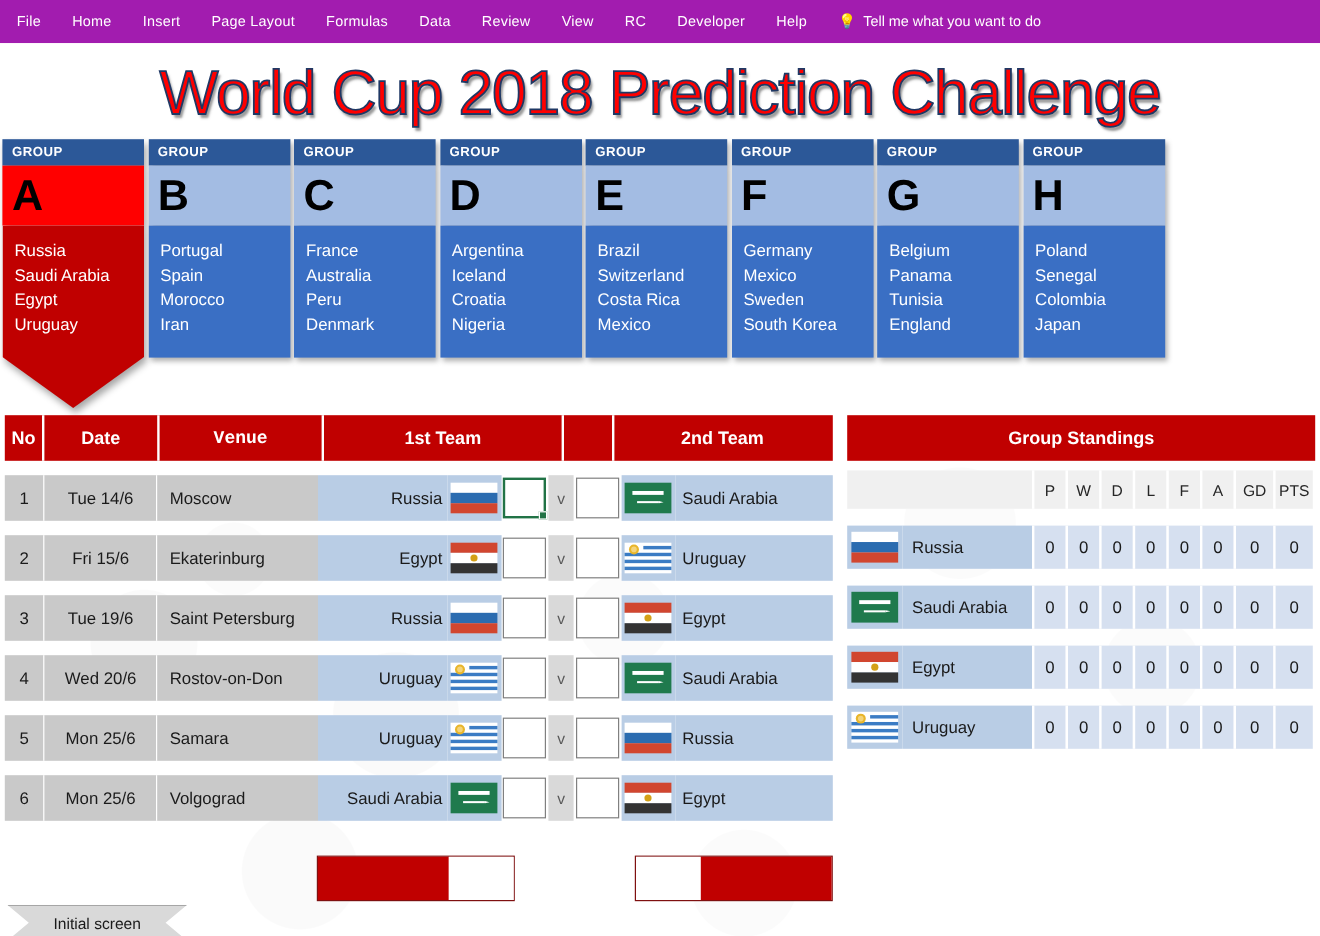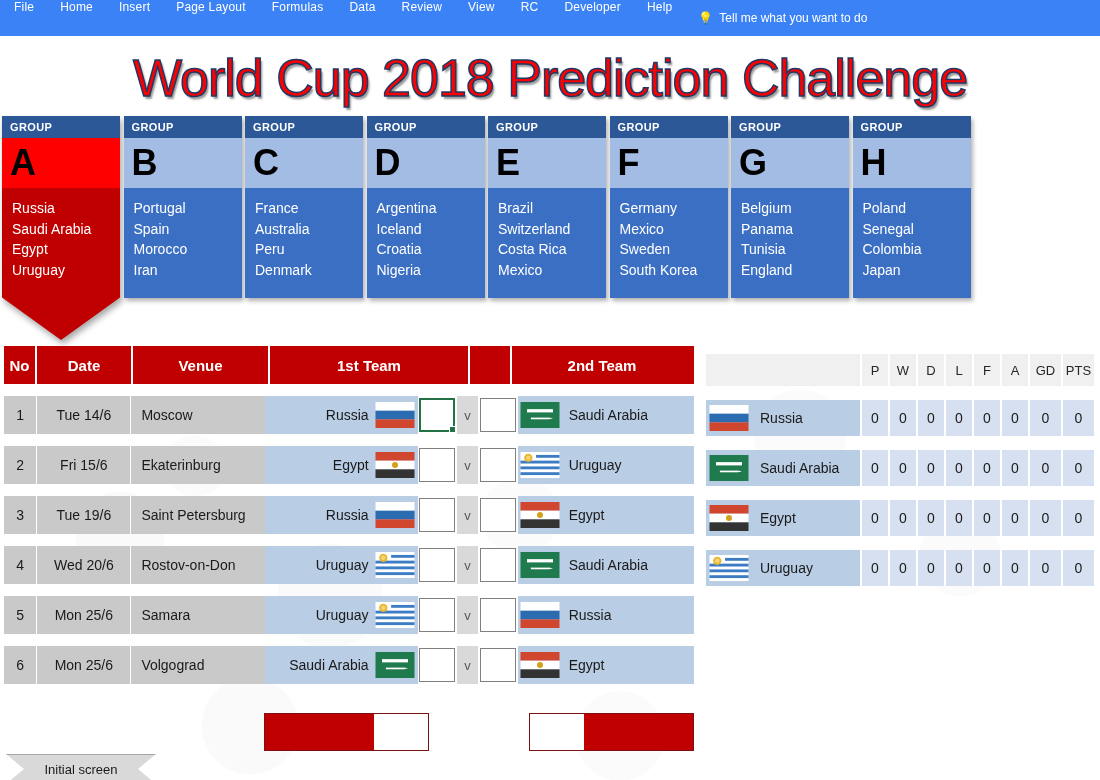--- a/index.html
+++ b/index.html
@@ -5,21 +5,21 @@
   html,body{margin:0;padding:0;}
   body{
     width:1100px;height:780px;overflow:hidden;
     font-family:"Liberation Sans", sans-serif;
     background:#ffffff;
     position:relative;
   }
 
   
   #ribbon{
-    height:36px;background:#3b82f6;display:flex;
+    height:36px;background:#a21caf;display:flex;align-items:center;
     padding-left:14px;box-sizing:border-box;
   }
   #ribbon .tab{
     color:#ffffff;font-size:12px;margin-right:26px;white-space:nowrap;
     letter-spacing:.2px;
   }
   #ribbon .tellme{display:flex;align-items:center;gap:6px;color:#ffffff;font-size:12px;}
   #ribbon .bulb{font-size:12px;line-height:1;}
 
   
@@ -81,21 +81,21 @@
   
   #matches{position:absolute;top:310px;left:4px;width:690px;}
   .mh{display:flex;height:38px;background:#c00000;}
   .mh > div{
     color:#ffffff;font-size:15px;font-weight:bold;
     display:flex;align-items:center;justify-content:center;
     border-right:2px solid #ffffff;box-sizing:border-box;
   }
   .mh .c-no{width:33px;}
   .mh .c-date{width:96px;}
-  .mh .c-venue{width:137px;}
+  .mh .c-venue{width:137px;font-family:Liberation Mono, monospace;}
   .mh .c-t1{width:200px;}
   .mh .c-gap{width:42px;}
   .mh .c-t2{width:180px;border-right:none;}
 
   .mrow{display:flex;height:38px;margin-top:12px;align-items:stretch;}
   .mrow .cell{
     display:flex;align-items:center;box-sizing:border-box;
     font-size:14px;color:#1a1a1a;
   }
   .mrow .c-no{width:33px;background:#c9c9c9;justify-content:center;}
@@ -471,20 +471,21 @@
               <rect x="0" y="26.7" width="60" height="13.3" fill="#333333"></rect>
               <circle cx="30" cy="20" r="4.6" fill="#d4a017"></circle>
             </svg>
           </div>
           <div class="cell c-name2">Egypt</div>
         </div>
       </div>
   </div>
 
   <div id="standings">
+    <div id="st-head">Group Standings</div>
     <div id="st-colhead">
         <div class="st-teamcol"></div>
         <div class="st-c">P</div>
         <div class="st-c">W</div>
         <div class="st-c">D</div>
         <div class="st-c">L</div>
         <div class="st-c">F</div>
         <div class="st-c">A</div>
         <div class="st-c w2">GD</div>
         <div class="st-c w2">PTS</div>

